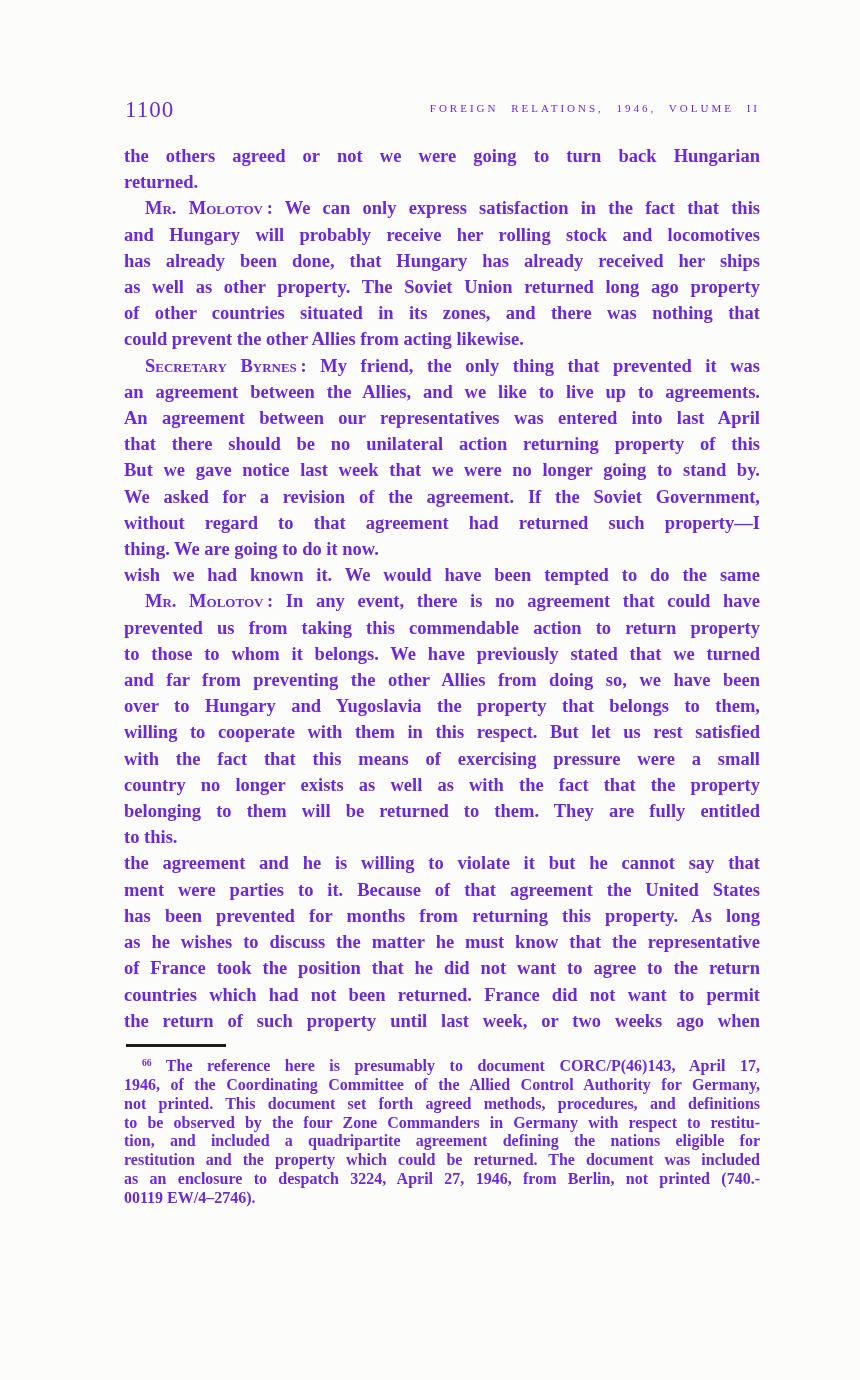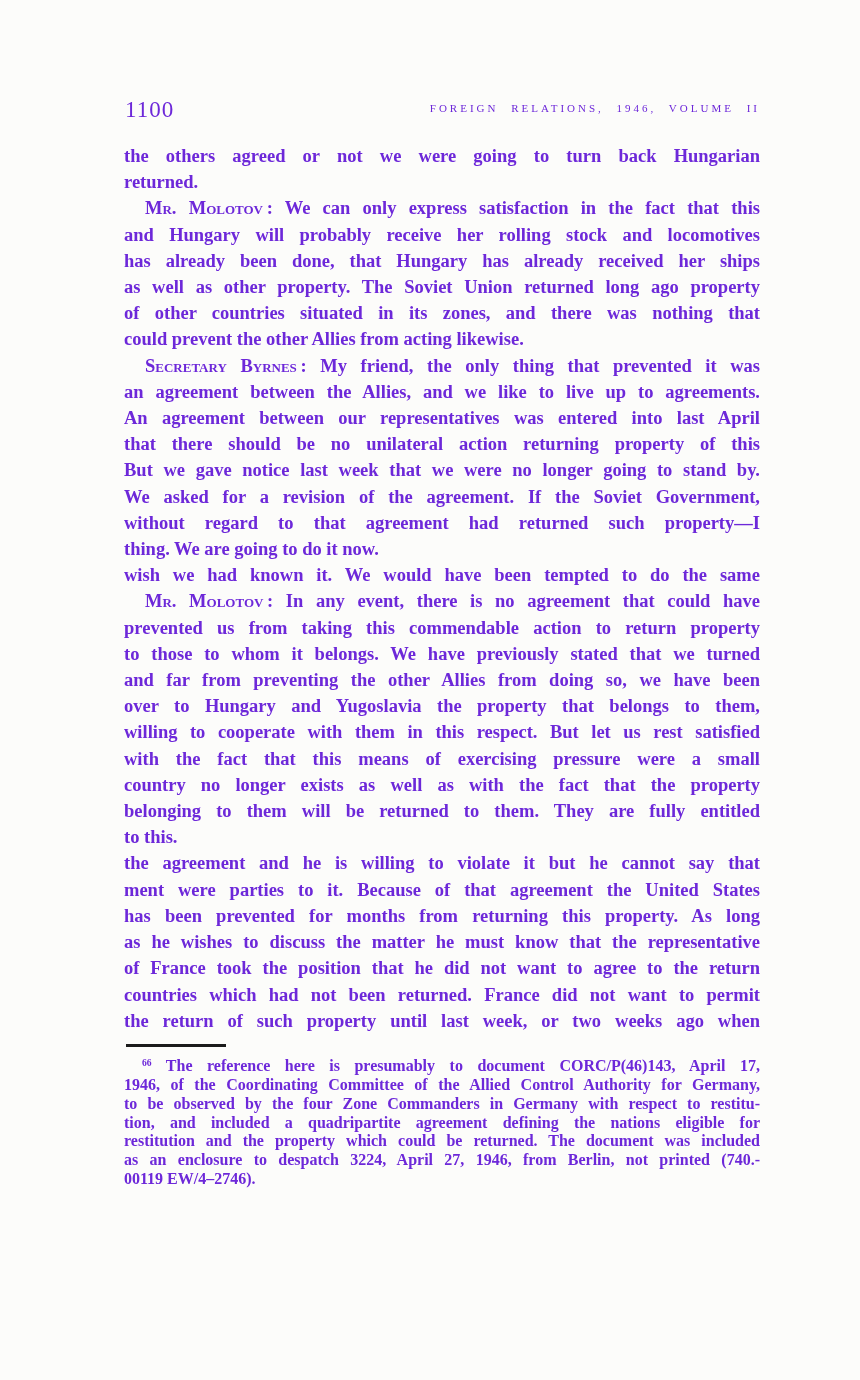--- a/index.html
+++ b/index.html
@@ -125,20 +125,21 @@
         <div class="line"><span>of France took the position that he did not want to agree to the return</span></div>
         <div class="line"><span>countries which had not been returned. France did not want to permit</span></div>
         <div class="line"><span>the return of such property until last week, or two weeks ago when</span></div>
       </div>
 
     <div class="footnote-rule"></div>
 
     <div id="footnote-text" class="footnote">
         <div class="line indent"><span class="sup">66</span><span> The reference here is presumably to document CORC/P(46)143, April 17,</span></div>
         <div class="line"><span>1946, of the Coordinating Committee of the Allied Control Authority for Germany,</span></div>
+        <div class="line"><span>not printed. This document set forth agreed methods, procedures, and definitions</span></div>
         <div class="line"><span>to be observed by the four Zone Commanders in Germany with respect to restitu-</span></div>
         <div class="line"><span>tion, and included a quadripartite agreement defining the nations eligible for</span></div>
         <div class="line"><span>restitution and the property which could be returned. The document was included</span></div>
         <div class="line"><span>as an enclosure to despatch 3224, April 27, 1946, from Berlin, not printed (740.-</span></div>
         <div class="line lineLast"><span>00119 EW/4–2746).</span></div>
       </div>
   </main>
 
 </div>
 

